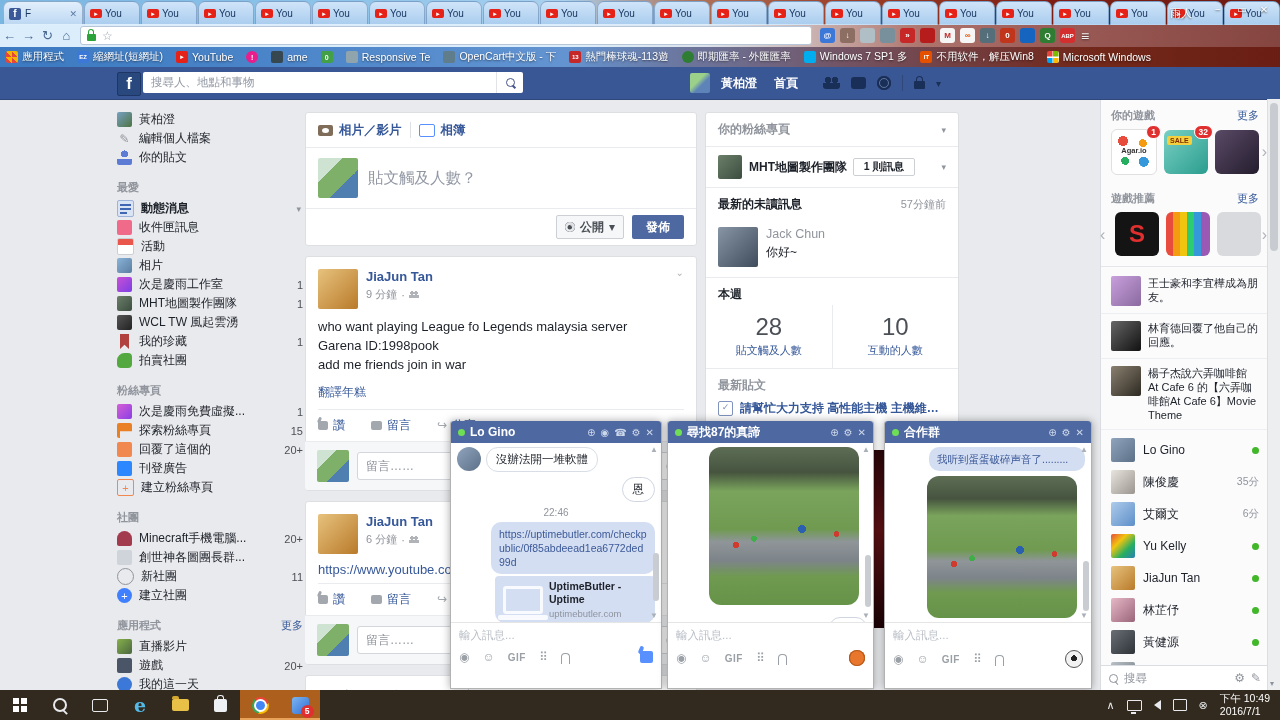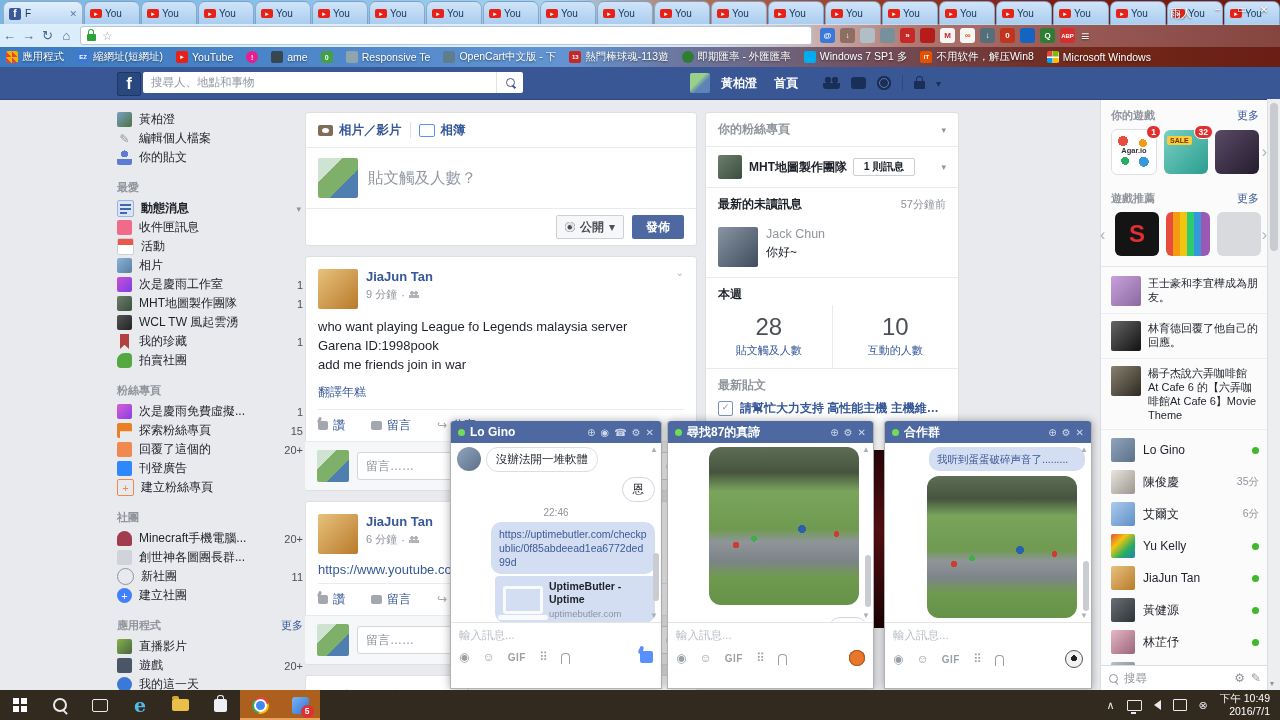--- a/index.html
+++ b/index.html
@@ -283,21 +283,21 @@
 .tchrome{width:17px;height:17px;border-radius:50%;background:conic-gradient(from -45deg,#ea4335 0 120deg,#fbbc05 120deg 240deg,#34a853 240deg 360deg);position:relative;}
 .tchrome::after{content:"";position:absolute;inset:4px;border-radius:50%;background:#4285f4;box-shadow:0 0 0 2px #fff;}
 .tapp{width:17px;height:17px;border-radius:3px;background:linear-gradient(135deg,#7db5f0,#2f6fd6);position:relative;}
 .tbadge{position:absolute;right:-5px;bottom:-4px;background:#e02f2f;color:#fff;font-size:8.5px;font-weight:bold;border-radius:50%;width:13px;height:13px;line-height:13px;text-align:center;}
 .tray{margin-left:auto;display:flex;align-items:center;gap:12px;padding-right:10px;color:#e8eaed;}
 .trico{font-size:11px;}
 .tnet{width:13px;height:9px;border:1.5px solid #e8eaed;border-radius:1px;position:relative;}
 .tnet::after{content:"";position:absolute;left:3px;bottom:-4px;width:5px;height:2px;background:#e8eaed;}
 .tspk{width:0;height:0;border:5px solid transparent;border-right:7px solid #e8eaed;border-left:none;}
 .tact{width:12px;height:10px;border:1.5px solid #e8eaed;border-radius:1px;}
-.tclock{text-align:right;font-size:10.5px;line-height:13px;color:#fff;}
+.tclock{text-align:left;font-size:10.5px;line-height:13px;color:#fff;}
 </style>
 </head>
 <body>
 
 <div class="app">
 
   <div class="chrome">
     <div class="tabs">
       <div class="tab fb">
         <span class="fbfav">f</span>
@@ -972,29 +972,29 @@
         </div>
 
         <div class="crow">
           <span class="cav h5"></span>
           <span class="cname">JiaJun Tan</span>
 
           <span class="cdot on"></span>
         </div>
 
         <div class="crow">
+          <span class="cav h6"></span>
+          <span class="cname">林芷伃</span>
+
+          <span class="cdot on"></span>
+        </div>
+
+        <div class="crow">
           <span class="cav h7"></span>
           <span class="cname">黃健源</span>
-
-          <span class="cdot on"></span>
-        </div>
-
-        <div class="crow">
-          <span class="cav h6"></span>
-          <span class="cname">林芷伃</span>
 
           <span class="cdot on"></span>
         </div>
 
         <div class="crow">
           <span class="cav h8"></span>
           <span class="cname">Jerry Wū</span>
           <span class="ctime">4分</span>
 
         </div>

